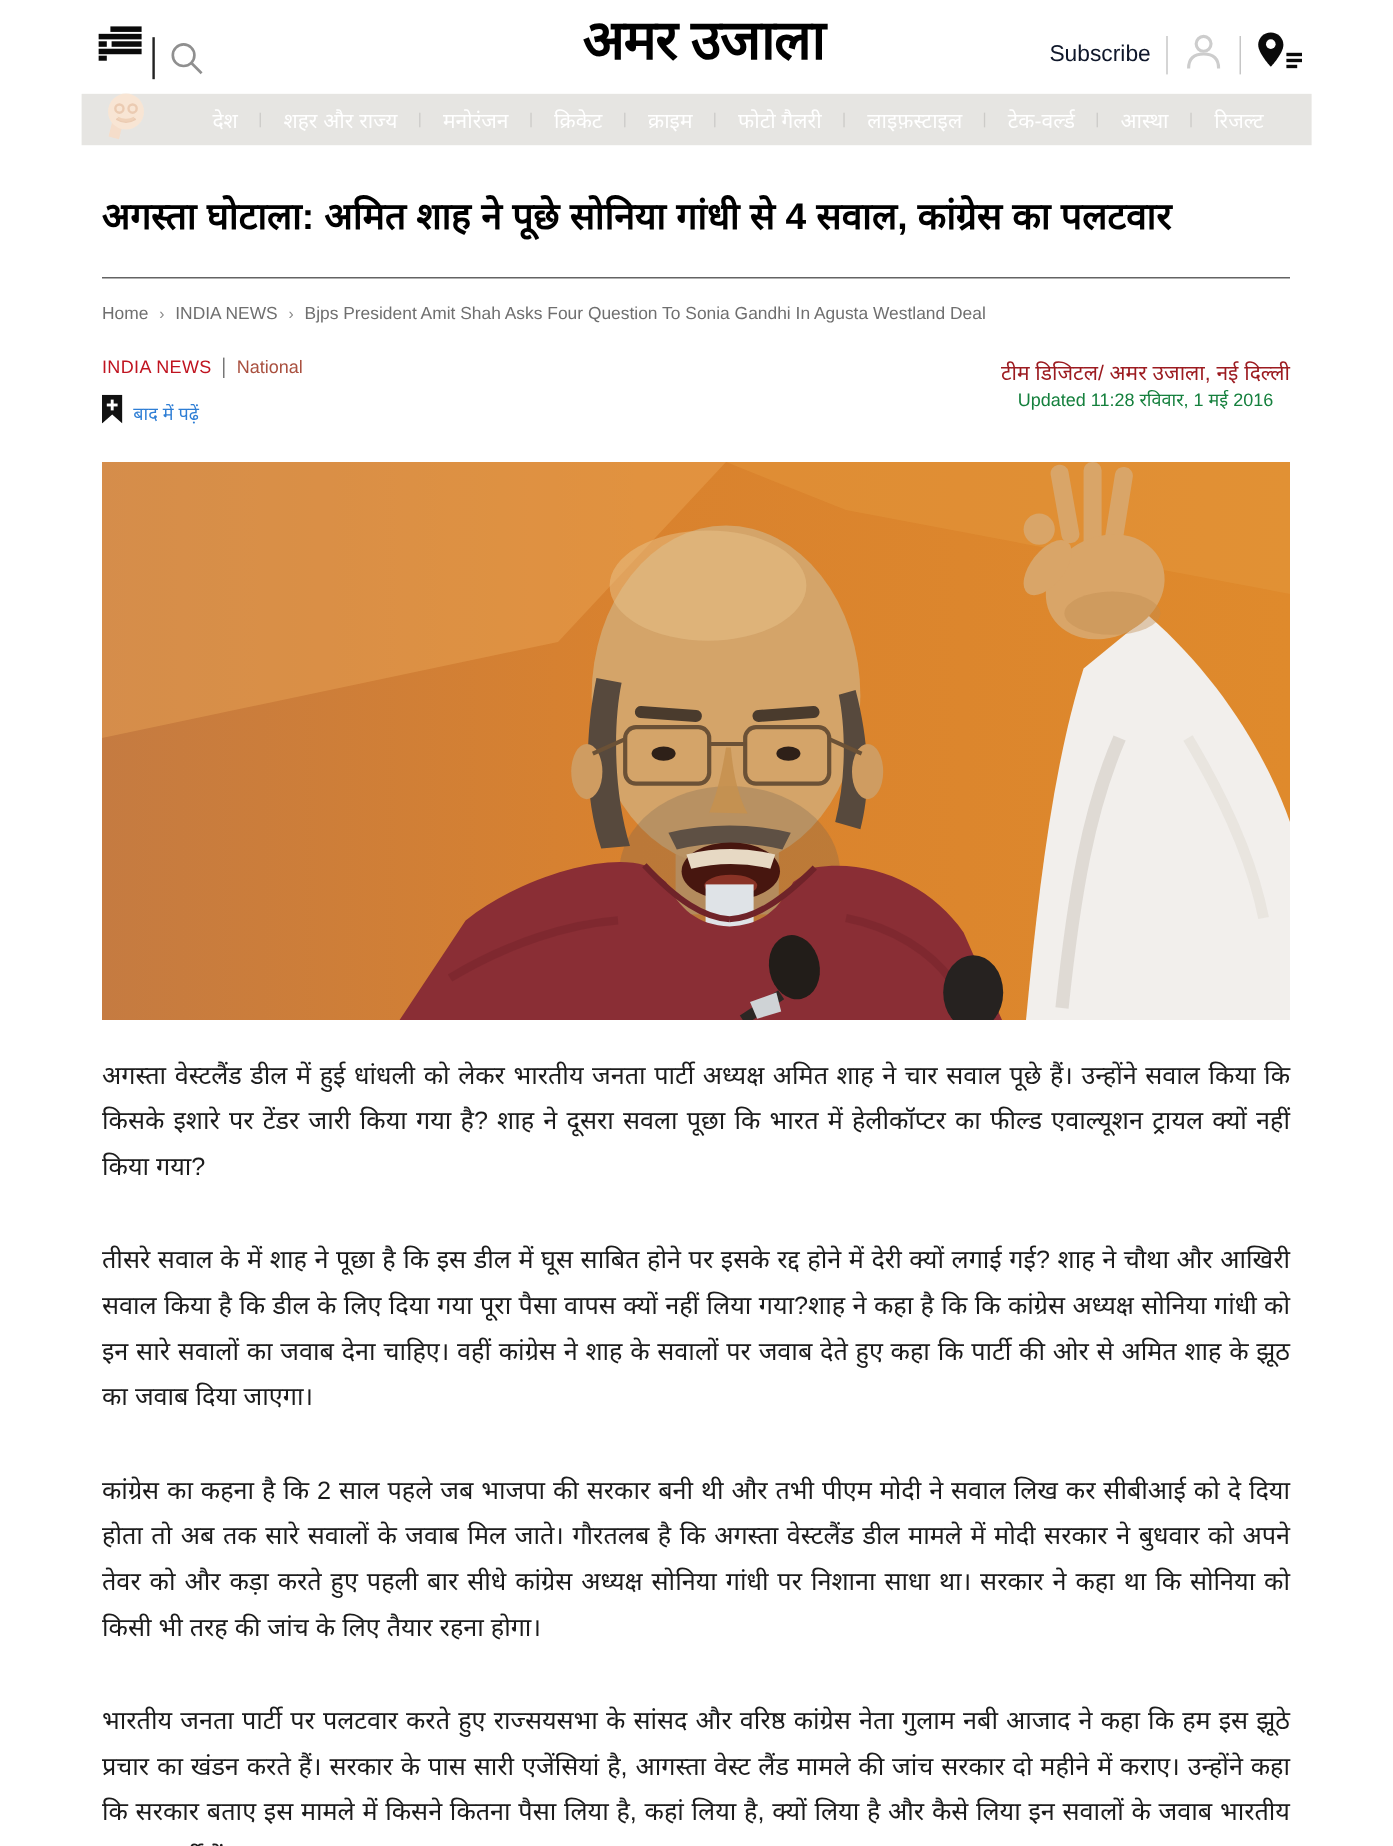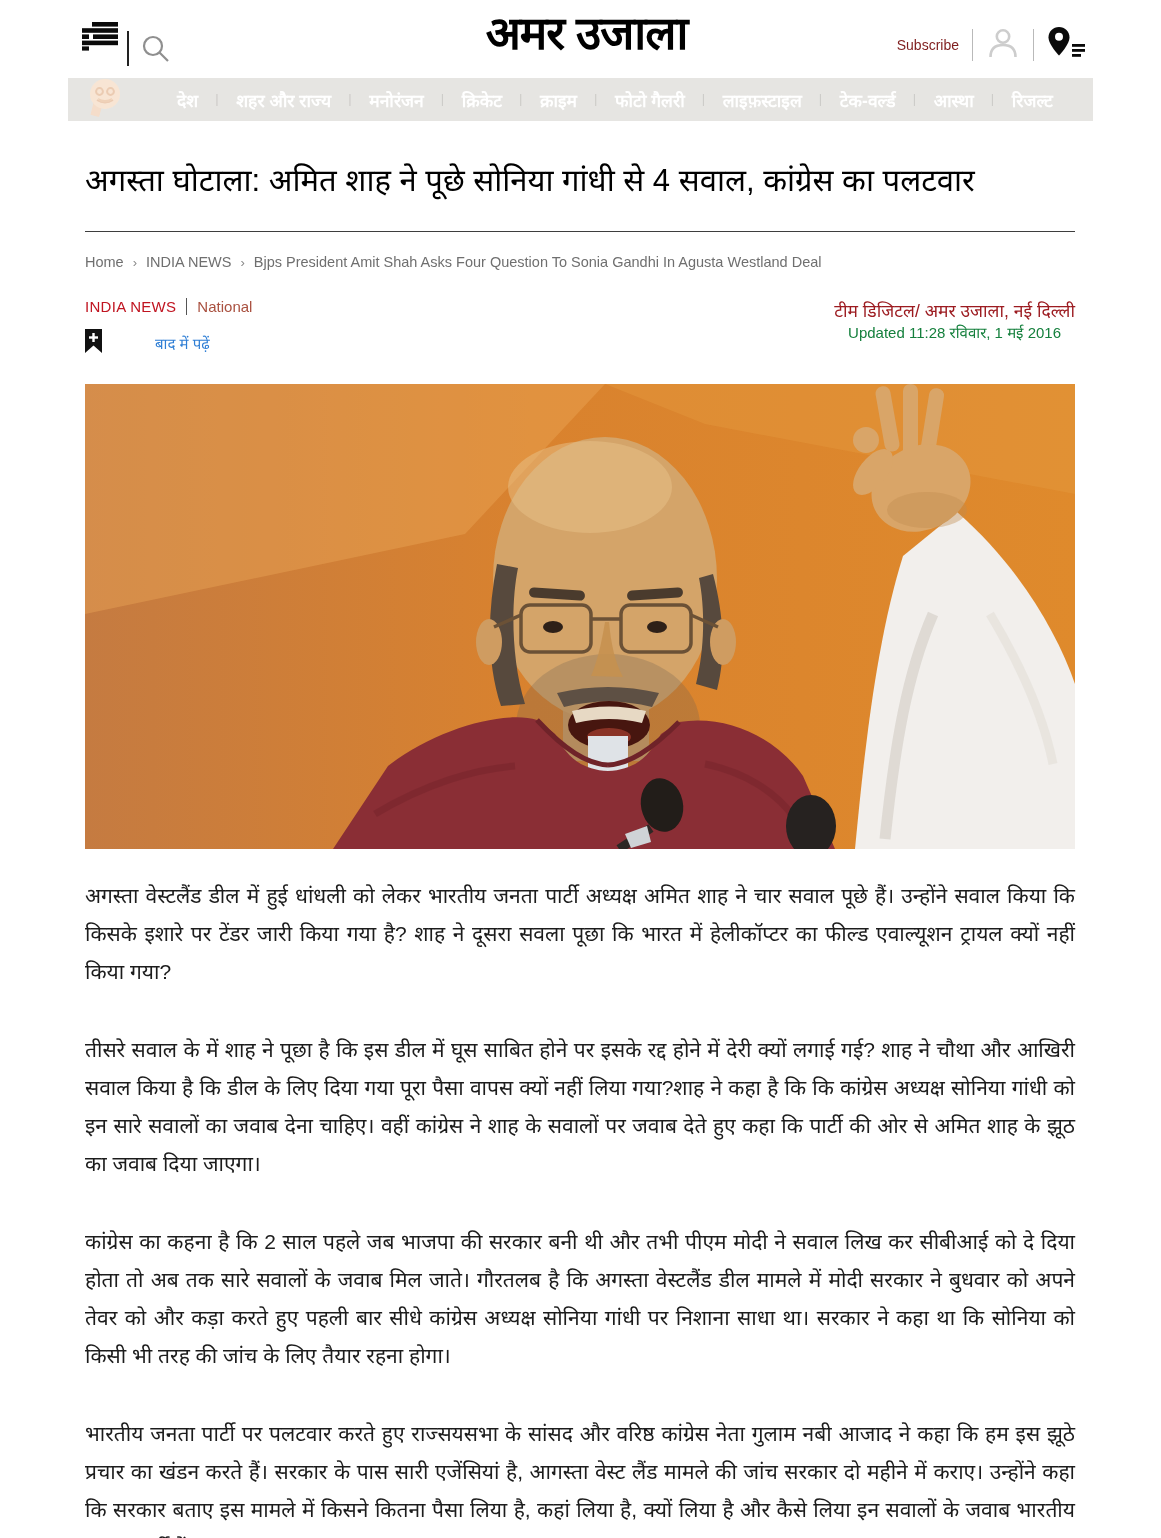--- a/index.html
+++ b/index.html
@@ -11,51 +11,51 @@
 
   
   .header { position:relative; height:78px; background:#fff; }
   .hamburger { position:absolute; left:82px; top:21px; cursor:pointer; }
   .head-div-1 { position:absolute; left:127px; top:31px; width:2px; height:35px; background:#222; }
   .search-btn { position:absolute; left:141px; top:34px; cursor:pointer; }
   .logo { position:absolute; left:12px; right:0; top:4px; text-align:center;
           font-size:46px; font-weight:bold; letter-spacing:-1px; color:#000;
           cursor:pointer; line-height:58px; }
   .header-right { position:absolute; right:74px; top:26px; display:flex; align-items:center; gap:13px; }
-  .subscribe { font-size:14px; color:#7f1d1d; cursor:pointer; }
+  .subscribe { font-size:19px; color:#0f172a; cursor:pointer; }
   .vdiv { width:1px; height:32px; background:#b9b9b9; }
 
   
   .navbar { margin-left:68px; width:1025px; height:43px; background:#e6e5e2;
             display:flex; align-items:center; }
   .mascot { margin-left:18px; flex:0 0 auto; opacity:.95; }
   .nav-list { display:flex; list-style:none; margin:0 0 0 36px; padding:0; }
   .nav-list li { position:relative; padding:0 19px; cursor:pointer; }
   .nav-list li + li::before { content:"|"; position:absolute; left:-2px; top:3px;
       color:#cccbc8; font-size:13px; font-weight:normal; }
-  .nav-list .nav-label { color:#fff; font-weight:bold; font-size:17.5px; }
+  .nav-list .nav-label { color:#fff; font-weight:normal; font-size:17.5px; }
 
   
   .content { width:990px; margin-left:85px; }
-  h1.title { margin:34px 0 0; font-size:31px; line-height:52px; font-weight:normal; color:#000; }
+  h1.title { margin:34px 0 0; font-size:31px; line-height:52px; font-weight:bold; color:#000; }
   .title-rule { border:none; border-top:1px solid #3e3e3e; margin:24px 0 0; }
 
   .breadcrumb { margin-top:22px; font-size:14.5px; color:#6f6f6f;
                 display:flex; gap:9px; align-items:baseline; white-space:nowrap; }
   .breadcrumb .crumb { cursor:pointer; }
   .breadcrumb .crumb-current { cursor:default; }
   .breadcrumb .bsep { color:#8a8a8a; font-size:13px; }
 
   .meta { margin-top:28px; display:flex; justify-content:space-between; align-items:flex-start; }
   .cat-row { font-size:15px; display:flex; align-items:center; gap:10px; }
   .cat-link { color:#c01420; cursor:pointer; letter-spacing:.3px; }
   .cat-div { width:1px; height:17px; background:#555; }
   .subcat-link { color:#a9503f; cursor:pointer; }
   .read-row { margin-top:14px; display:flex; align-items:center; gap:9px; cursor:pointer; }
-  .read-label { color:#2e7ed5; font-size:15px;margin-left:44px; }
+  .read-label { color:#2e7ed5; font-size:15px; }
   .meta-right { text-align:center; }
   .byline { color:#9c1b20; font-size:17.5px; }
   .updated { color:#15803d; font-size:15px; }
 
   .figure { margin-top:27px; width:990px; height:465px; }
   .figure svg { display:block; }
 
   .article-body { margin-top:28px; }
   .article-body p { margin:0 0 40px; font-size:21px; line-height:38px;
                     color:#1c1c1c; text-align:justify; }

